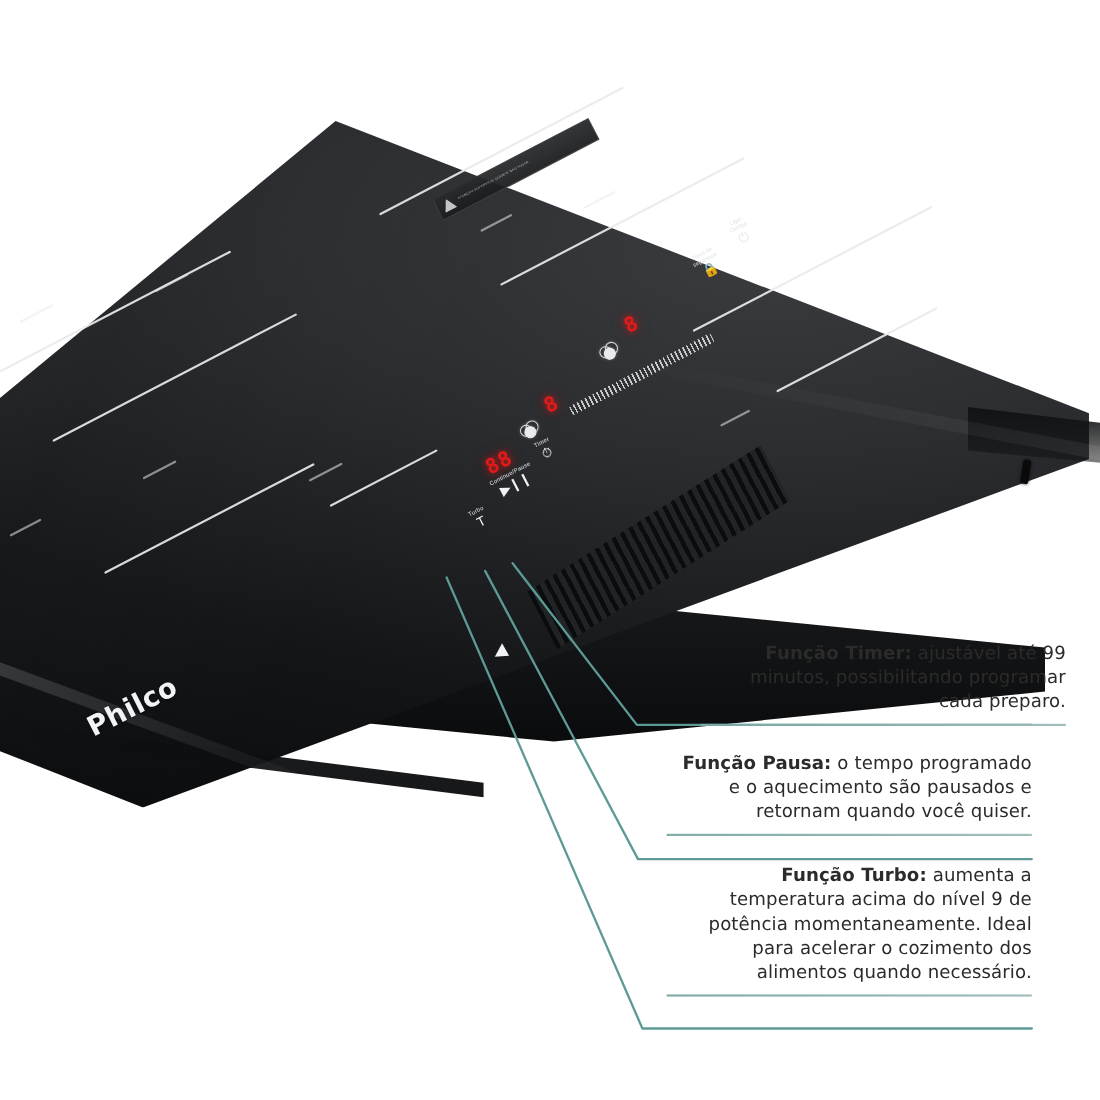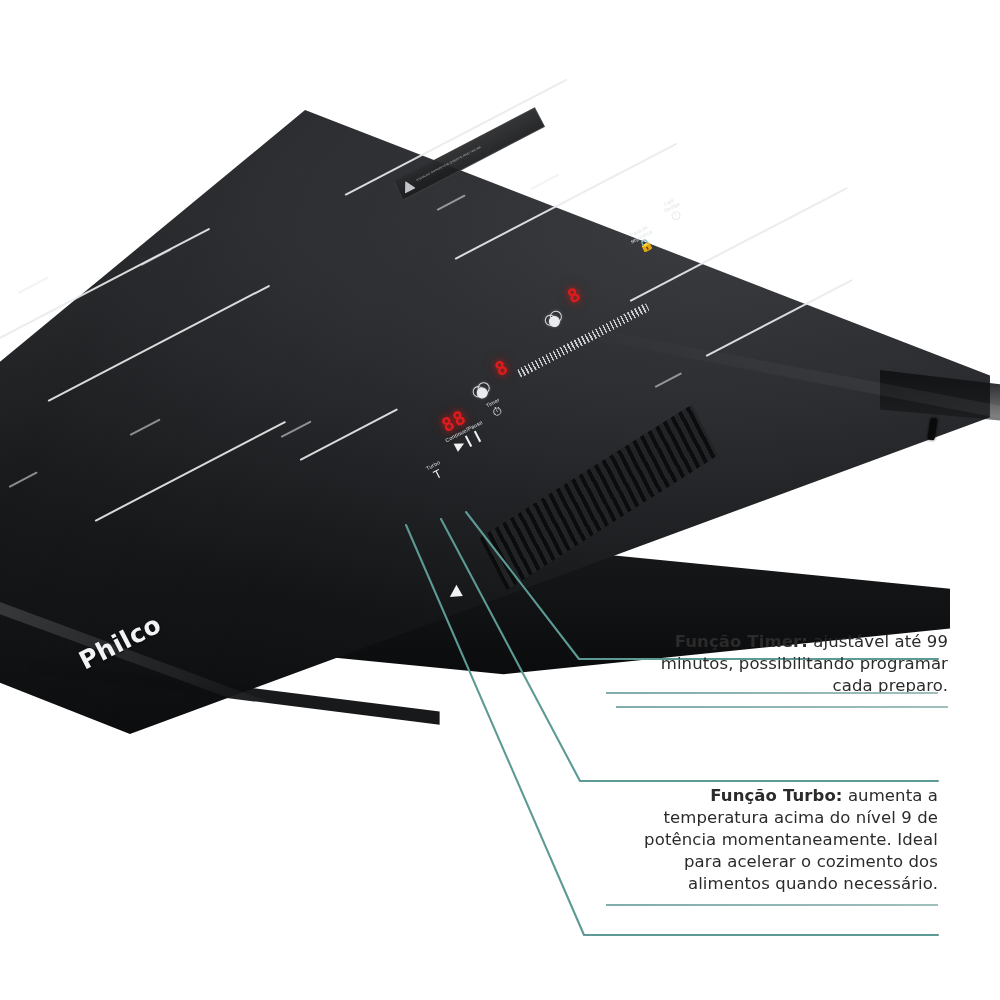--- a/index.html
+++ b/index.html
@@ -251,28 +251,31 @@
   </div>
 
   <svg class="leaders" viewBox="0 0 1000 1000">
     <g fill="none" stroke="#5d9a96" stroke-width="2.1" stroke-linecap="round" stroke-linejoin="round">
       <path d="M466 512 L579 659 L938 659"></path>
       <path d="M441 519 L580 781 L938 781"></path>
       <path d="M406 525 L584 935 L938 935"></path>
     </g>
   </svg>
 
-  <div class="callout" style="left:616px;top:583px;width:332px;margin-top:48px;">
+  <div class="callout" style="left:637px;top:583px;width:332px;">
     <p>
       <b>Função Timer:</b><span> ajustável até 99 minutos, possibilitando programar cada preparo.</span>
     </p>
     <div class="rule"></div>
   </div>
 
   <div class="callout" style="left:606px;top:683px;width:332px;">
+    <p>
+      <b>Função Pausa:</b><span> o tempo programado e o aquecimento são pausados e retornam quando você quiser.</span>
+    </p>
     <div class="rule"></div>
   </div>
 
   <div class="callout" style="left:606px;top:785px;width:332px;">
     <p>
       <b>Função Turbo:</b><span> aumenta a temperatura acima do nível 9 de potência momentaneamente. Ideal para acelerar o cozimento dos alimentos quando necessário.</span>
     </p>
     <div class="rule"></div>
   </div>
 

